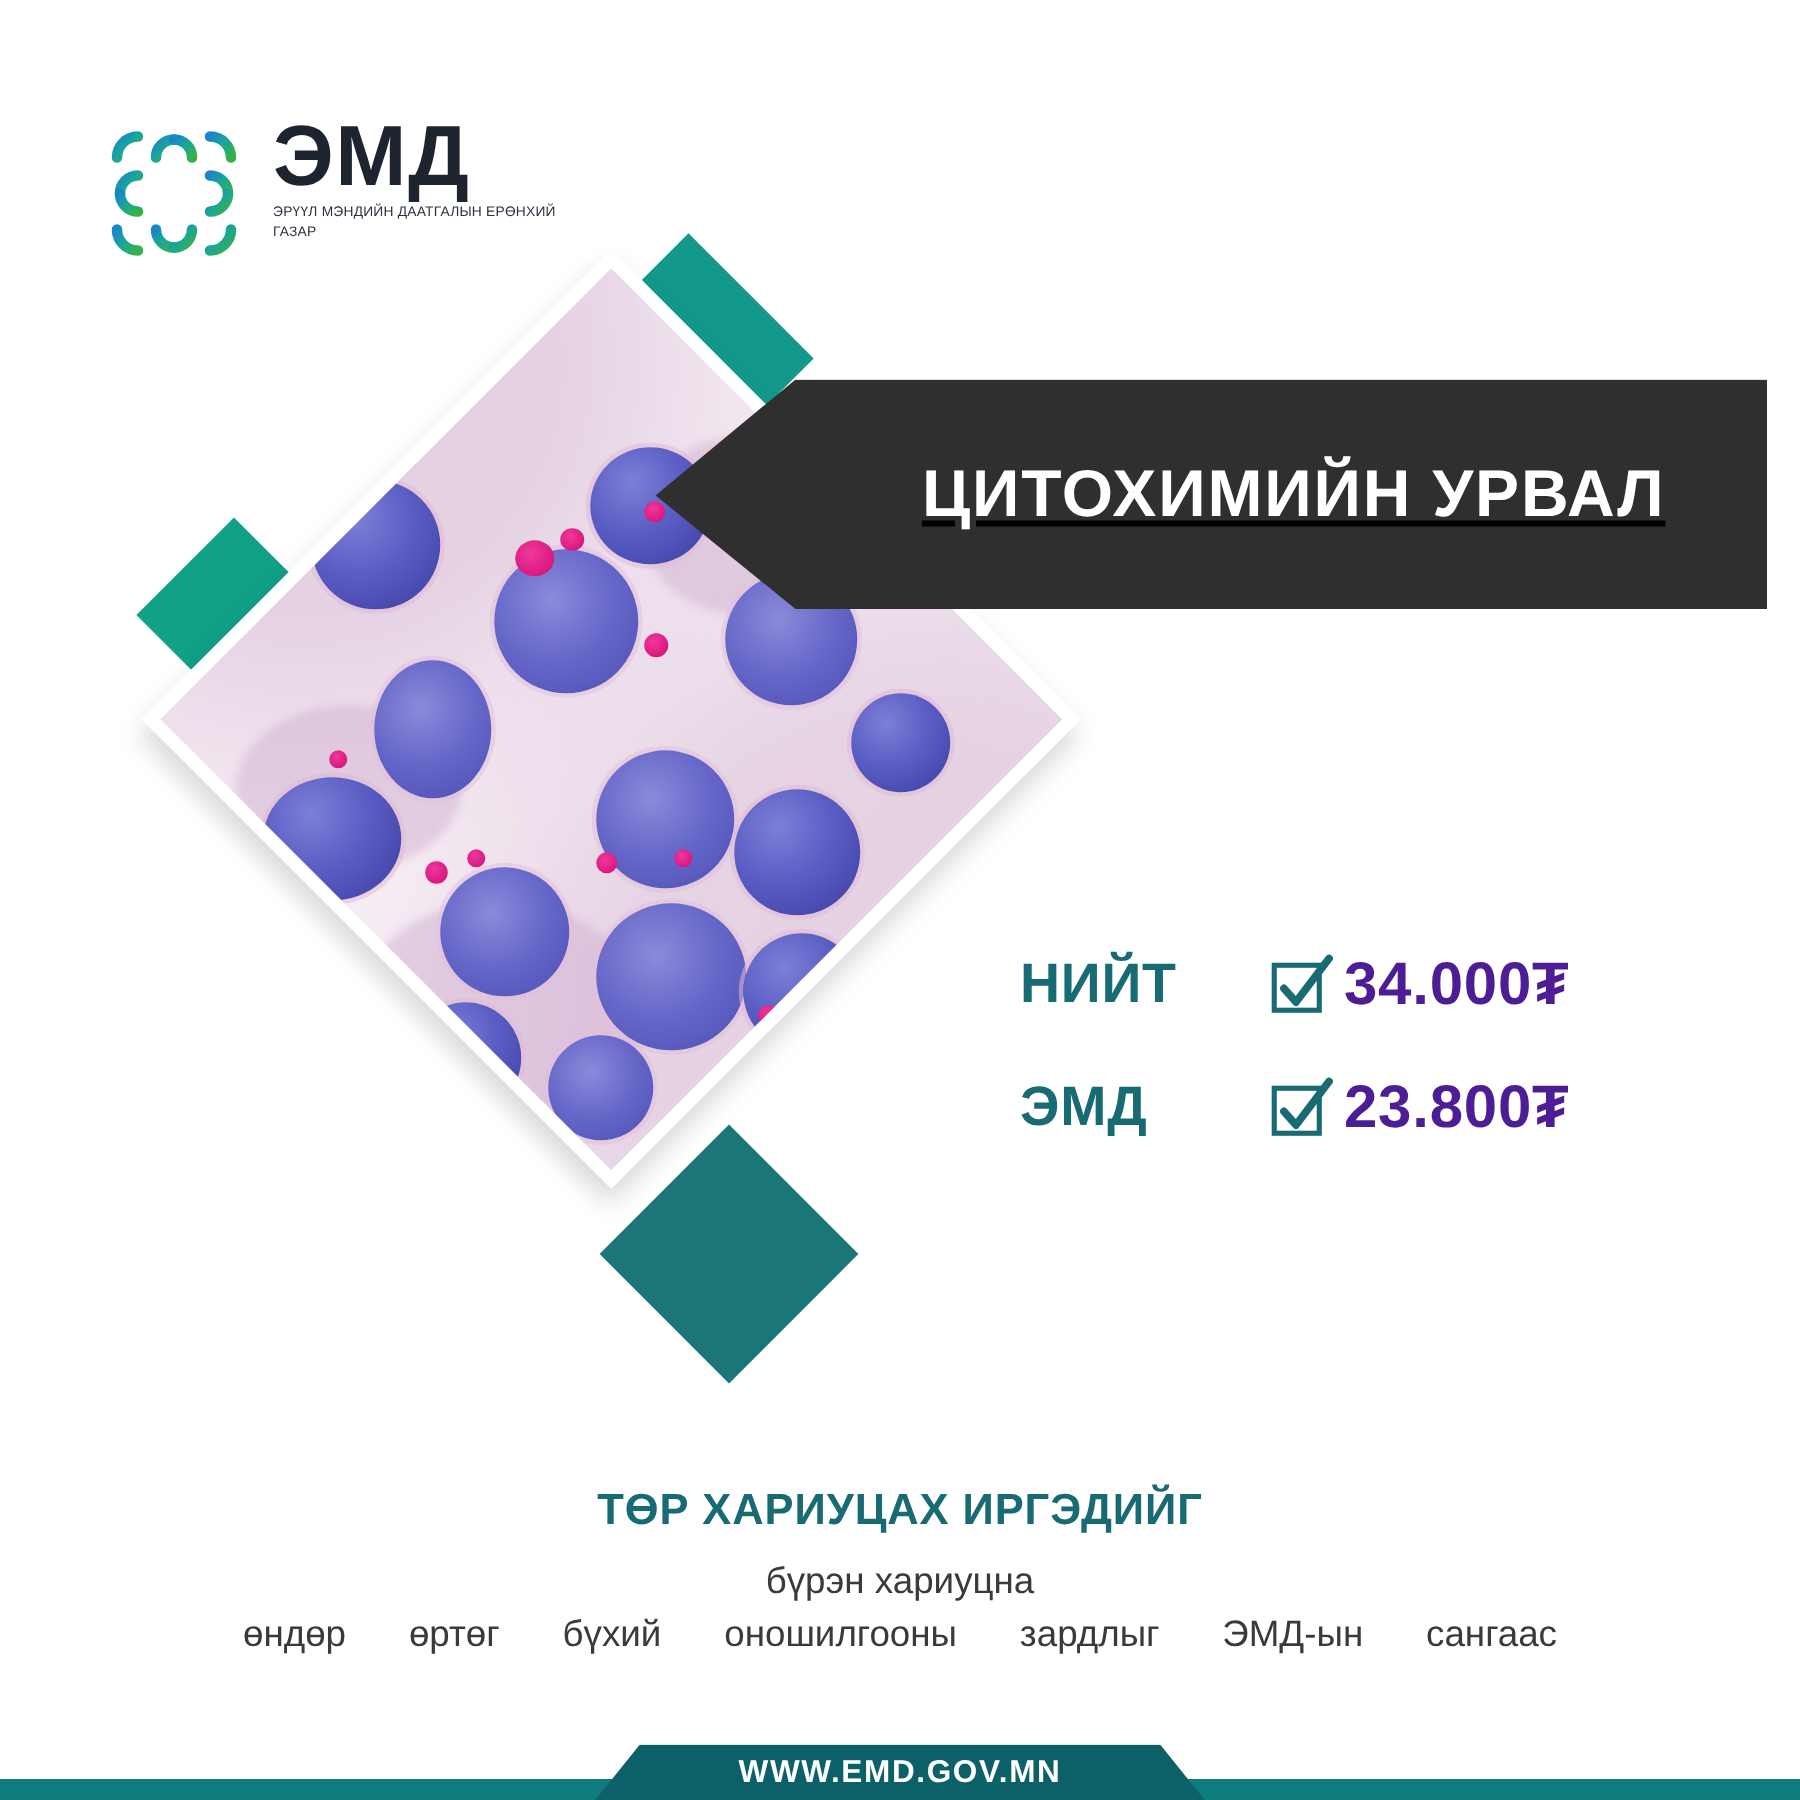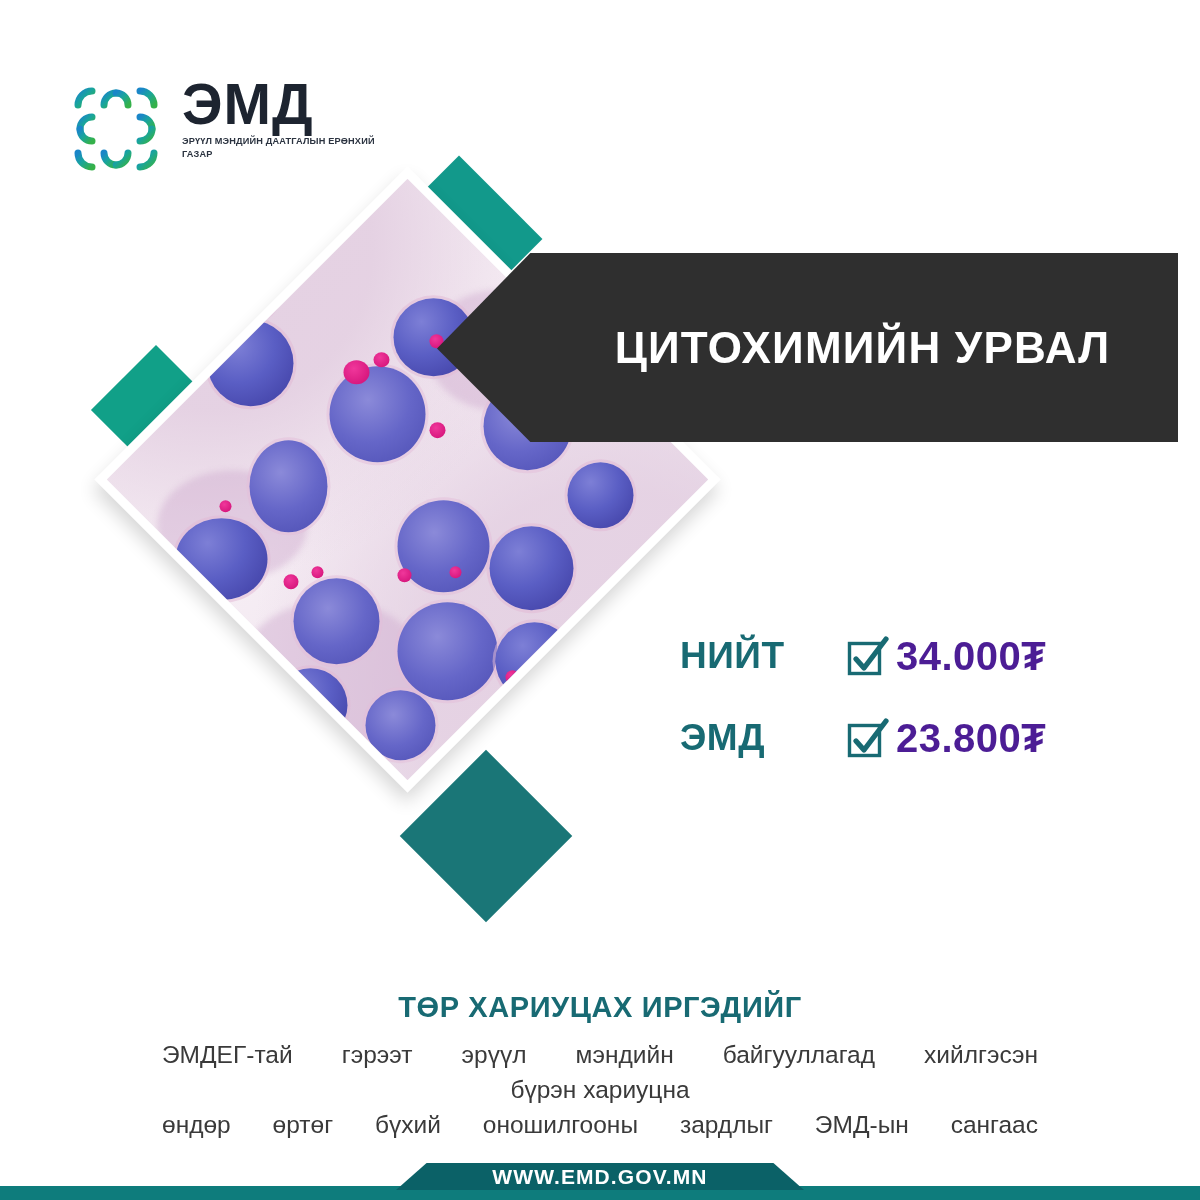--- a/index.html
+++ b/index.html
@@ -14,21 +14,21 @@
 
   
   .logo-block{position:absolute;left:62px;top:52px;width:320px;height:112px;}
   .logo-mark{position:absolute;left:0;top:0;width:108px;height:108px;}
   .logo-text{position:absolute;left:120px;top:2px;width:200px;}
   .logo-emd{
     font-size:57px;font-weight:bold;letter-spacing:1px;
     color:#1d2430;line-height:0.95;
   }
   .logo-sub{
-    margin-top:4px;font-size:9.2px;font-weight:bold;letter-spacing:0.15px;
+    margin-top:4px;font-size:9.2px;font-weight:normal;letter-spacing:0.15px;
     color:#2b3340;line-height:1.35;
   }
 
   
   .diamond{position:absolute;}
   .dm-top{left:400px;top:157px;width:118px;height:118px;background:#12998b;transform:rotate(45deg);}
   .dm-left{left:110px;top:341px;width:92px;height:92px;background:#11a088;transform:rotate(45deg);}
   .dm-bottom{left:425px;top:752px;width:122px;height:122px;background:#1a7677;transform:rotate(45deg);}
 
   
@@ -63,26 +63,27 @@
   }
   .nuc2{
     background:radial-gradient(circle at 40% 35%, #8b8ad9 0%, #6566c8 50%, #4d4eb2 100%);
     box-shadow:0 0 0 3px rgba(228,190,218,.5);
   }
   .gran{background:radial-gradient(circle at 40% 35%,#f0379b,#cf0d74);}
   .faint{background:rgba(206,170,206,.45);filter:blur(3px);}
 
   
   .banner{
-    position:absolute;left:437px;top:230px;width:741px;height:189px;
+    position:absolute;left:437px;top:230px;width:741px;height:153px;
     background:#2f2f2f;
     clip-path:polygon(100% 0,100% 100%,12.6% 100%,0% 50.5%,12.6% 0);
     display:flex;align-items:center;justify-content:center;
     padding-left:110px;box-sizing:border-box;
     filter:drop-shadow(3px 4px 7px rgba(0,0,0,0.18));
+    text-decoration:underline;
   }
   .banner-title{
     color:#ffffff;font-size:44px;font-weight:bold;letter-spacing:1.2px;
     white-space:nowrap;
   }
 
   
   .prices{position:absolute;left:680px;top:592px;width:440px;}
   .price-row{display:flex;align-items:center;height:82px;}
   .price-label{
@@ -110,21 +111,21 @@
   }
   .bt-line{display:block;}
   .bt-line.just{
     text-align:justify;text-align-last:justify;
     padding:0 12px;
   }
 
   
   .foot-bar{position:absolute;left:0;top:1163px;width:1200px;height:37px;background:#0e7c7c;}
   .foot-trap{
-    position:absolute;left:396px;top:1140px;width:408px;height:27px;
+    position:absolute;left:396px;top:1140px;width:408px;height:38px;
     background:#0b6167;
     clip-path:polygon(7.5% 0,92.5% 0,100% 100%,0 100%);
     display:flex;align-items:center;justify-content:center;
   }
   .foot-url{
     color:#ffffff;font-size:21px;font-weight:bold;letter-spacing:1.1px;
   }
 </style>
 </head>
 <body>
@@ -243,21 +244,20 @@
         </svg>
       </div>
       <div class="price-val">23.800₮</div>
     </div>
 
 
   </div>
 
   <div class="bt-head">ТӨР ХАРИУЦАХ ИРГЭДИЙГ</div>
   <div class="bt-body">
-    <span class="bt-line just">ЭМДЕГ-тай гэрээт эрүүл мэндийн байгууллагад хийлгэсэн</span>
     <span class="bt-line">бүрэн хариуцна</span>
     <span class="bt-line just">өндөр өртөг бүхий оношилгооны зардлыг ЭМД-ын сангаас</span>
   </div>
 
   <div class="foot-bar"></div>
   <div class="foot-trap">
     <span class="foot-url">WWW.EMD.GOV.MN</span>
   </div>
 
 </div>

